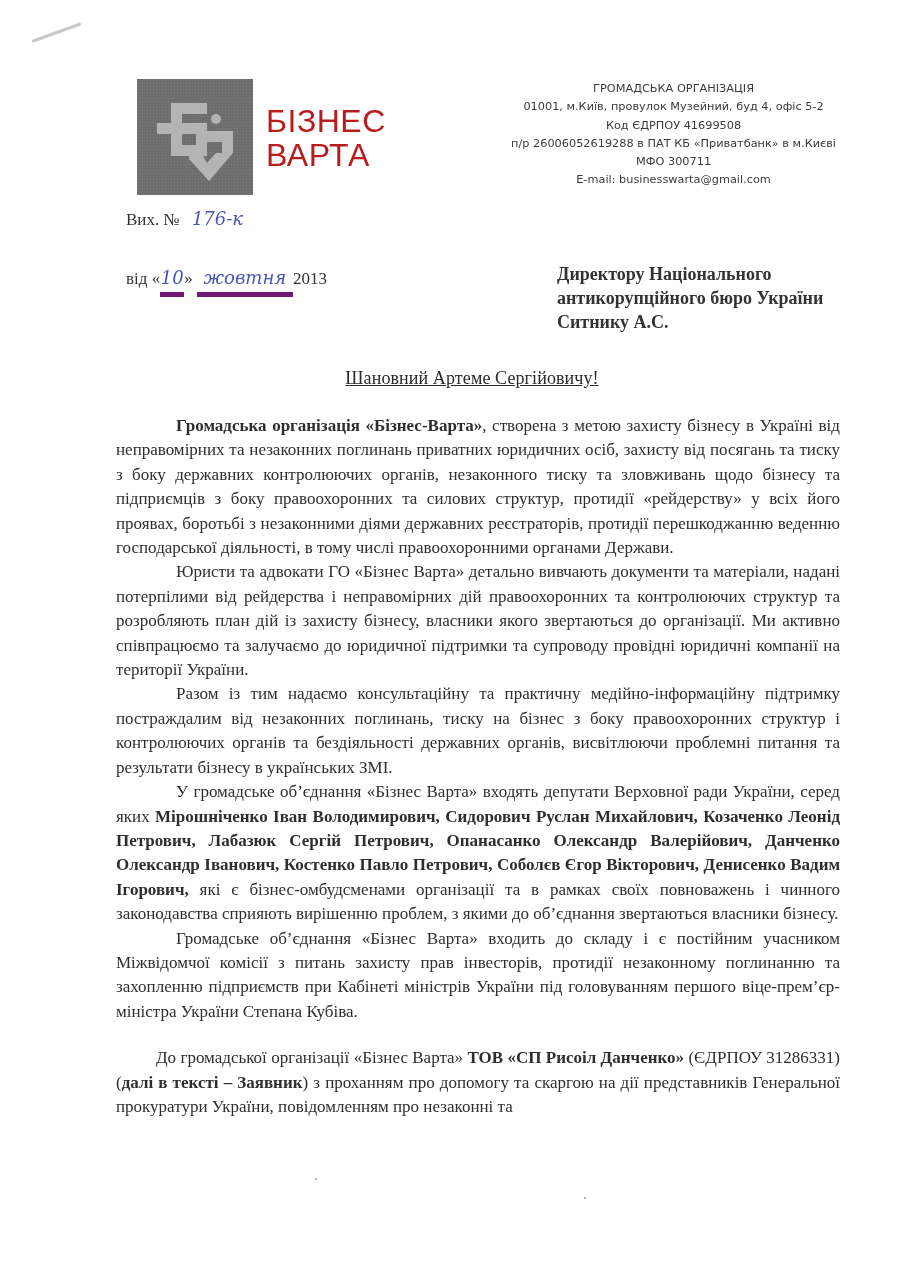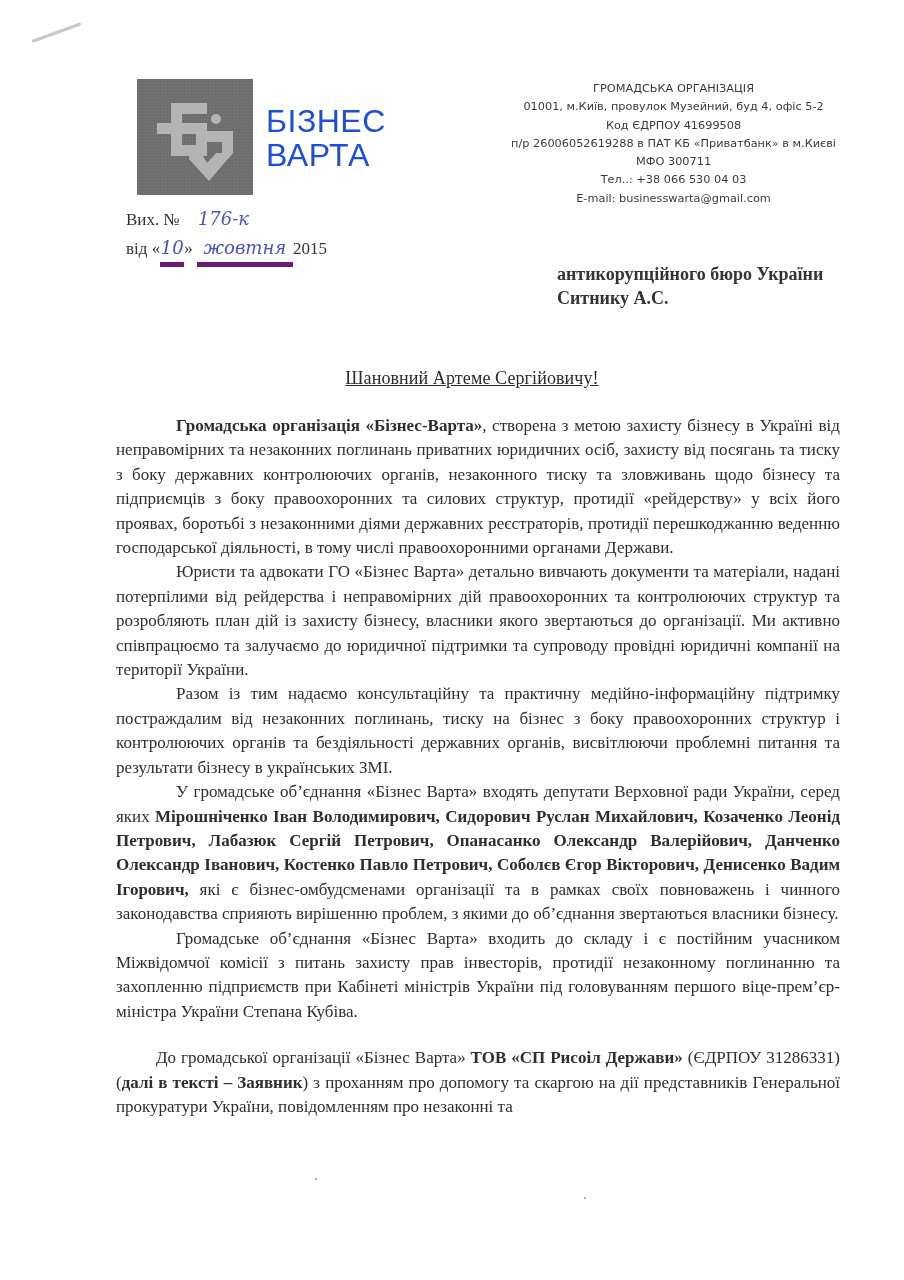--- a/index.html
+++ b/index.html
@@ -1,21 +1,21 @@
 <!DOCTYPE html>
 <html><head>
 <meta charset="utf-8">
 <style>
   html, body { margin:0; padding:0; background:#ffffff; }
   body { width:904px; height:1280px; position:relative; overflow:hidden; font-family:"Liberation Serif", serif; color:#2a2a2a; }
   .scan-mark { position:absolute; left:32px; top:40px; width:52px; height:3px; background:#c8c8c8; transform:rotate(-20deg); transform-origin:left center; border-radius:2px; }
   .logo-box { position:absolute; left:137px; top:79px; width:116px; height:116px; background:#6e6e6e;
     background-image: radial-gradient(#7c7c7c 0.6px, transparent 0.7px); background-size:3px 3px; }
   .logo-box svg { position:absolute; left:0; top:0; }
-  .logo-text { position:absolute; left:266px; top:104px; font-family:"Liberation Sans", sans-serif; font-size:32px; line-height:34px; color:#1d4ed8; letter-spacing:0.5px; }
+  .logo-text { position:absolute; left:266px; top:104px; font-family:"Liberation Sans", sans-serif; font-size:32px; line-height:34px; color:#b91c1c; letter-spacing:0.5px; }
   .org-info { position:absolute; right:68px; top:80px; text-align:center; font-family:"DejaVu Sans", sans-serif; font-size:11.3px; line-height:18.3px; color:#3a3a3a; }
   .outgoing { position:absolute; left:126px; top:205px; font-size:17px; line-height:28px; color:#333; }
   .hand { font-family:"DejaVu Serif", serif; font-style:italic; color:#4a55b8; font-size:18px; }
   .fill-line { display:inline-block; border-bottom:5px solid #701a75; text-align:center;font-style:italic; }
   .addressee { position:absolute; left:557px; top:262px; font-weight:bold; font-size:18px; line-height:24px; color:#333; }
   .salutation { position:absolute; left:0; right:0; top:368px; text-align:center; font-size:18px; font-weight:normal; }
   .salutation span { text-decoration:underline; letter-spacing:0.1px;margin-left:40px; }
   .body-text { position:absolute; left:116px; width:724px; top:414px; font-size:17px; line-height:24.4px; text-align:justify; color:#2e2e2e;font-family:Liberation Serif, serif; }
   .body-text p { margin:0; text-indent:60px; }
   .body-text p.no-indent-extra { text-indent:40px; }
@@ -48,48 +48,48 @@
   <div>БІЗНЕС</div>
   <div>ВАРТА</div>
 </div>
 
 <div class="org-info">
   <div>ГРОМАДСЬКА ОРГАНІЗАЦІЯ</div>
   <div>01001, м.Київ, провулок Музейний, буд 4, офіс 5-2</div>
   <div>Код ЄДРПОУ 41699508</div>
   <div>п/р 26006052619288 в ПАТ КБ «Приватбанк» в м.Києві</div>
   <div>МФО 300711</div>
-  <div>Тел..: +38 066 530 04 03</div>
   <div>E-mail: businesswarta@gmail.com</div>
 </div>
 
 <div class="outgoing">
   <div>
     <span>Вих. №</span>
-    <span class="hand" style="margin-left:14px;">176-к</span>
+    <span class="hand" style="margin-left:8px;">176-к</span>
   </div>
   <div>
     <span>від «</span><span class="fill-line hand" style="width:24px;">10</span><span>»</span>
-    <span class="fill-line hand" style="width:96px;">жовтня</span><span>2015</span>
+    <span class="fill-line hand" style="width:96px;margin-top:30px;">жовтня</span><span>2013</span>
   </div>
 </div>
 
 <div class="addressee">
+  <div>Директору Національного</div>
   <div>антикорупційного бюро України</div>
   <div>Ситнику А.С.</div>
 </div>
 
 <div class="salutation">
   <span>Шановний Артеме Сергійовичу!</span>
 </div>
 
 <div class="body-text">
   <p><b>Громадська організація «Бізнес-Варта»</b><span>, створена з метою захисту бізнесу в Україні від неправомірних та незаконних поглинань приватних юридичних осіб, захисту від посягань та тиску з боку державних контролюючих органів, незаконного тиску та зловживань щодо бізнесу та підприємців з боку правоохоронних та силових структур, протидії «рейдерству» у всіх його проявах, боротьбі з незаконними діями державних реєстраторів, протидії перешкоджанню веденню господарської діяльності, в тому числі правоохоронними органами Держави.</span></p>
   <p>Юристи та адвокати ГО «Бізнес Варта» детально вивчають документи та матеріали, надані потерпілими від рейдерства і неправомірних дій правоохоронних та контролюючих структур та розробляють план дій із захисту бізнесу, власники якого звертаються до організації. Ми активно співпрацюємо та залучаємо до юридичної підтримки та супроводу провідні юридичні компанії на території України.</p>
   <p>Разом із тим надаємо консультаційну та практичну медійно-інформаційну підтримку постраждалим від незаконних поглинань, тиску на бізнес з боку правоохоронних структур і контролюючих органів та бездіяльності державних органів, висвітлюючи проблемні питання та результати бізнесу в українських ЗМІ.</p>
   <p><span>У громадське об’єднання «Бізнес Варта» входять депутати Верховної ради України, серед яких </span><b>Мірошніченко Іван Володимирович, Сидорович Руслан Михайлович, Козаченко Леонід Петрович, Лабазюк Сергій Петрович, Опанасанко Олександр Валерійович, Данченко Олександр Іванович, Костенко Павло Петрович, Соболєв Єгор Вікторович, Денисенко Вадим Ігорович,</b><span>  які є бізнес-омбудсменами організації та в рамках своїх повноважень і чинного законодавства сприяють  вирішенню проблем, з якими до об’єднання звертаються власники бізнесу.</span></p>
   <p>Громадське об’єднання «Бізнес Варта» входить до складу і є постійним учасником Міжвідомчої комісії з питань захисту прав інвесторів, протидії незаконному поглинанню та захопленню підприємств при Кабінеті міністрів України під головуванням першого віце-прем’єр-міністра України Степана Кубіва.</p>
   <div class="gap"></div>
-  <p class="no-indent-extra"><span>До громадської організації «Бізнес Варта» </span><b>ТОВ «СП Рисоіл Держави»</b><span>  (ЄДРПОУ 31286331) (</span><b>далі в тексті – Заявник</b><span>) з проханням про допомогу та скаргою на дії представників Генеральної прокуратури України, повідомленням про незаконні та</span></p>
+  <p class="no-indent-extra"><span>До громадської організації «Бізнес Варта» </span><b>ТОВ «СП Рисоіл Данченко»</b><span>  (ЄДРПОУ 31286331) (</span><b>далі в тексті – Заявник</b><span>) з проханням про допомогу та скаргою на дії представників Генеральної прокуратури України, повідомленням про незаконні та</span></p>
 </div>
 
 <div class="dot" style="left:315px; top:1178px;"></div>
 <div class="dot" style="left:584px; top:1197px;"></div>
 
 </body></html>

